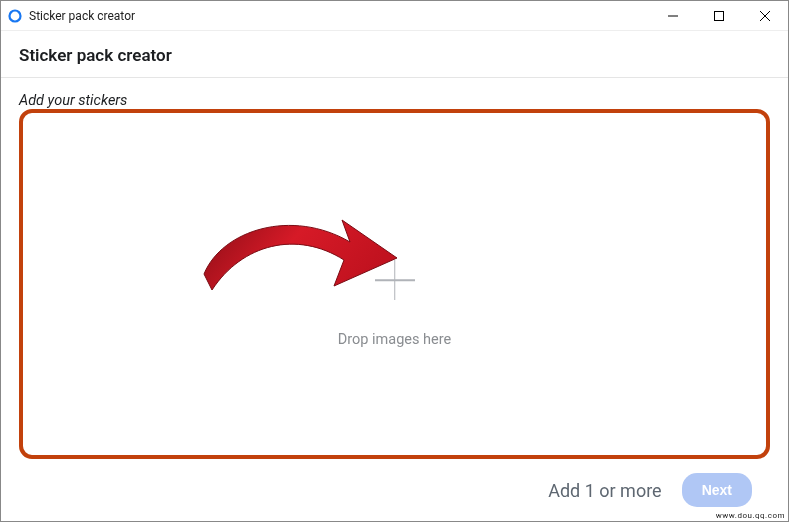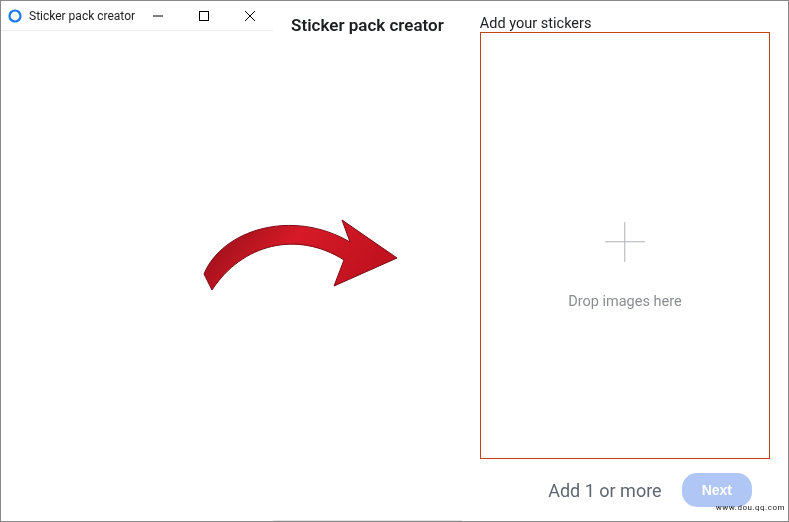--- a/index.html
+++ b/index.html
@@ -4,21 +4,21 @@
   <style>
     * { margin: 0; padding: 0; box-sizing: border-box; }
     body {
       font-family: -apple-system, BlinkMacSystemFont, "Segoe UI", Roboto, Helvetica, Arial, sans-serif;
       background: #fff;
       width: 789px;
       height: 522px;
       overflow: hidden;
       position: relative;
     }
-    .window { border: 1px solid #888; height: 100%; display: flex; flex-direction: row; }
+    .window { border: 1px solid #888; height: 100%; display: flex; flex-direction: column; }
     .titlebar {
       height: 30px;
       display: flex;
       align-items: center;
       border-bottom: 1px solid #eee;
     }
     .titlebar-left {
       display: flex;
       align-items: center;
       gap: 6px;
@@ -52,30 +52,31 @@
     }
     .content {
       padding: 14px 18px 0;
       flex: 1;
       display: flex;
       flex-direction: column;
     }
     .section-title {
       font-size: 14.5px;
       color: #1c1e21;
+      font-style: italic;
     }
     .section-desc {
       font-size: 13.5px;
       color: #5e6771;
       line-height: 1.45;
       margin-bottom: 14px;
     }
     .dropzone {
-      border: 1px solid #c2410c;
-      border-radius: 0;
+      border: 4px solid #c2410c;
+      border-radius: 13px;
       flex: 1;
       min-height: 260px;
       display: flex;
       flex-direction: column;
       align-items: center;
       justify-content: center;
       position: relative;
       cursor: pointer;
       gap: 9px;
     }
@@ -128,21 +129,21 @@
     }
     .arrow-annotation {
       position: absolute;
       left: 192px;
       top: 200px;
       pointer-events: none;
     }
     .watermark {
       position: absolute;
       right: 4px;
-      bottom: 10px;
+      bottom: 2px;
       font-size: 8px;
       color: #222;
       letter-spacing: 0.5px;
     }
     .app-icon svg { display:block; }
   </style>
 </head>
 <body>
 
 <div class="window">

